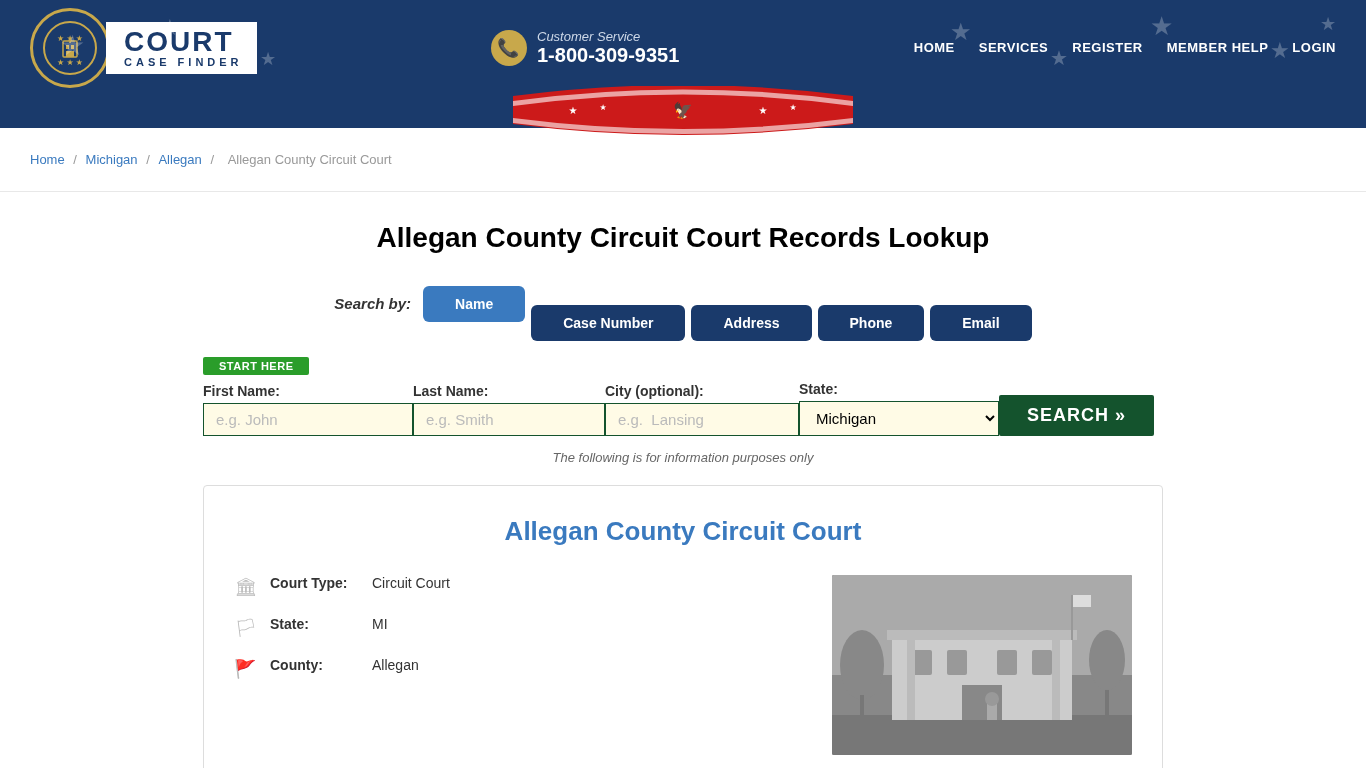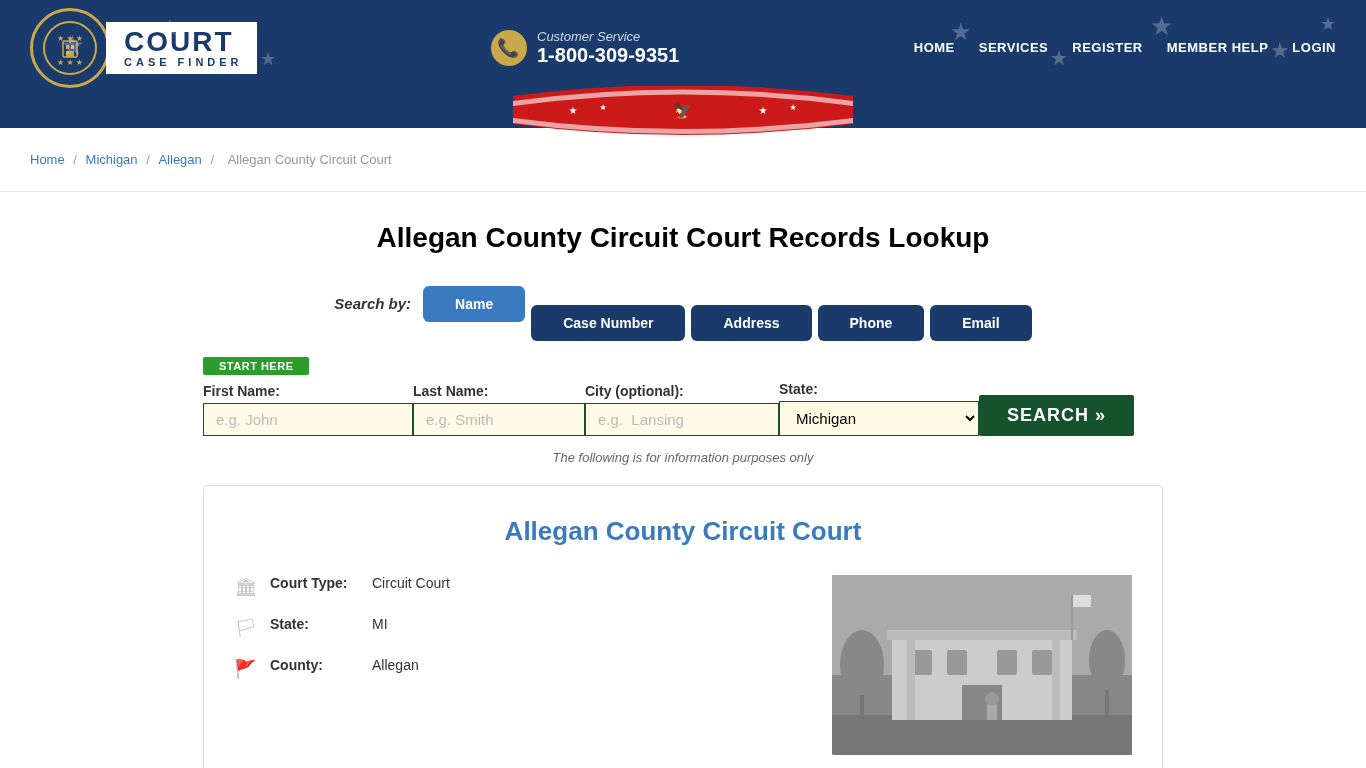--- a/index.html
+++ b/index.html
@@ -202,21 +202,21 @@
     .form-group input, .form-group select {
       padding: 7px 12px;
       font-size: 15px;
       border: 1px solid #14532d;
       background: #fffbe6;
       border-radius: 0;
       outline: none;
     }
     .form-group input::placeholder { color: #bbb; }
     .form-group.first-name input { width: 210px; }
-    .form-group.last-name input { width: 172px; }
+    .form-group.last-name input { width: 192px; }
     .form-group.city input { width: 194px; }
     .form-group.state-group select { width: 200px; background: #fffbe6; }
     .search-btn {
       background: #14532d;
       color: #fff;
       font-size: 18px;
       font-weight: 900;
       padding: 10px 28px;
       border: none;
       cursor: pointer;

